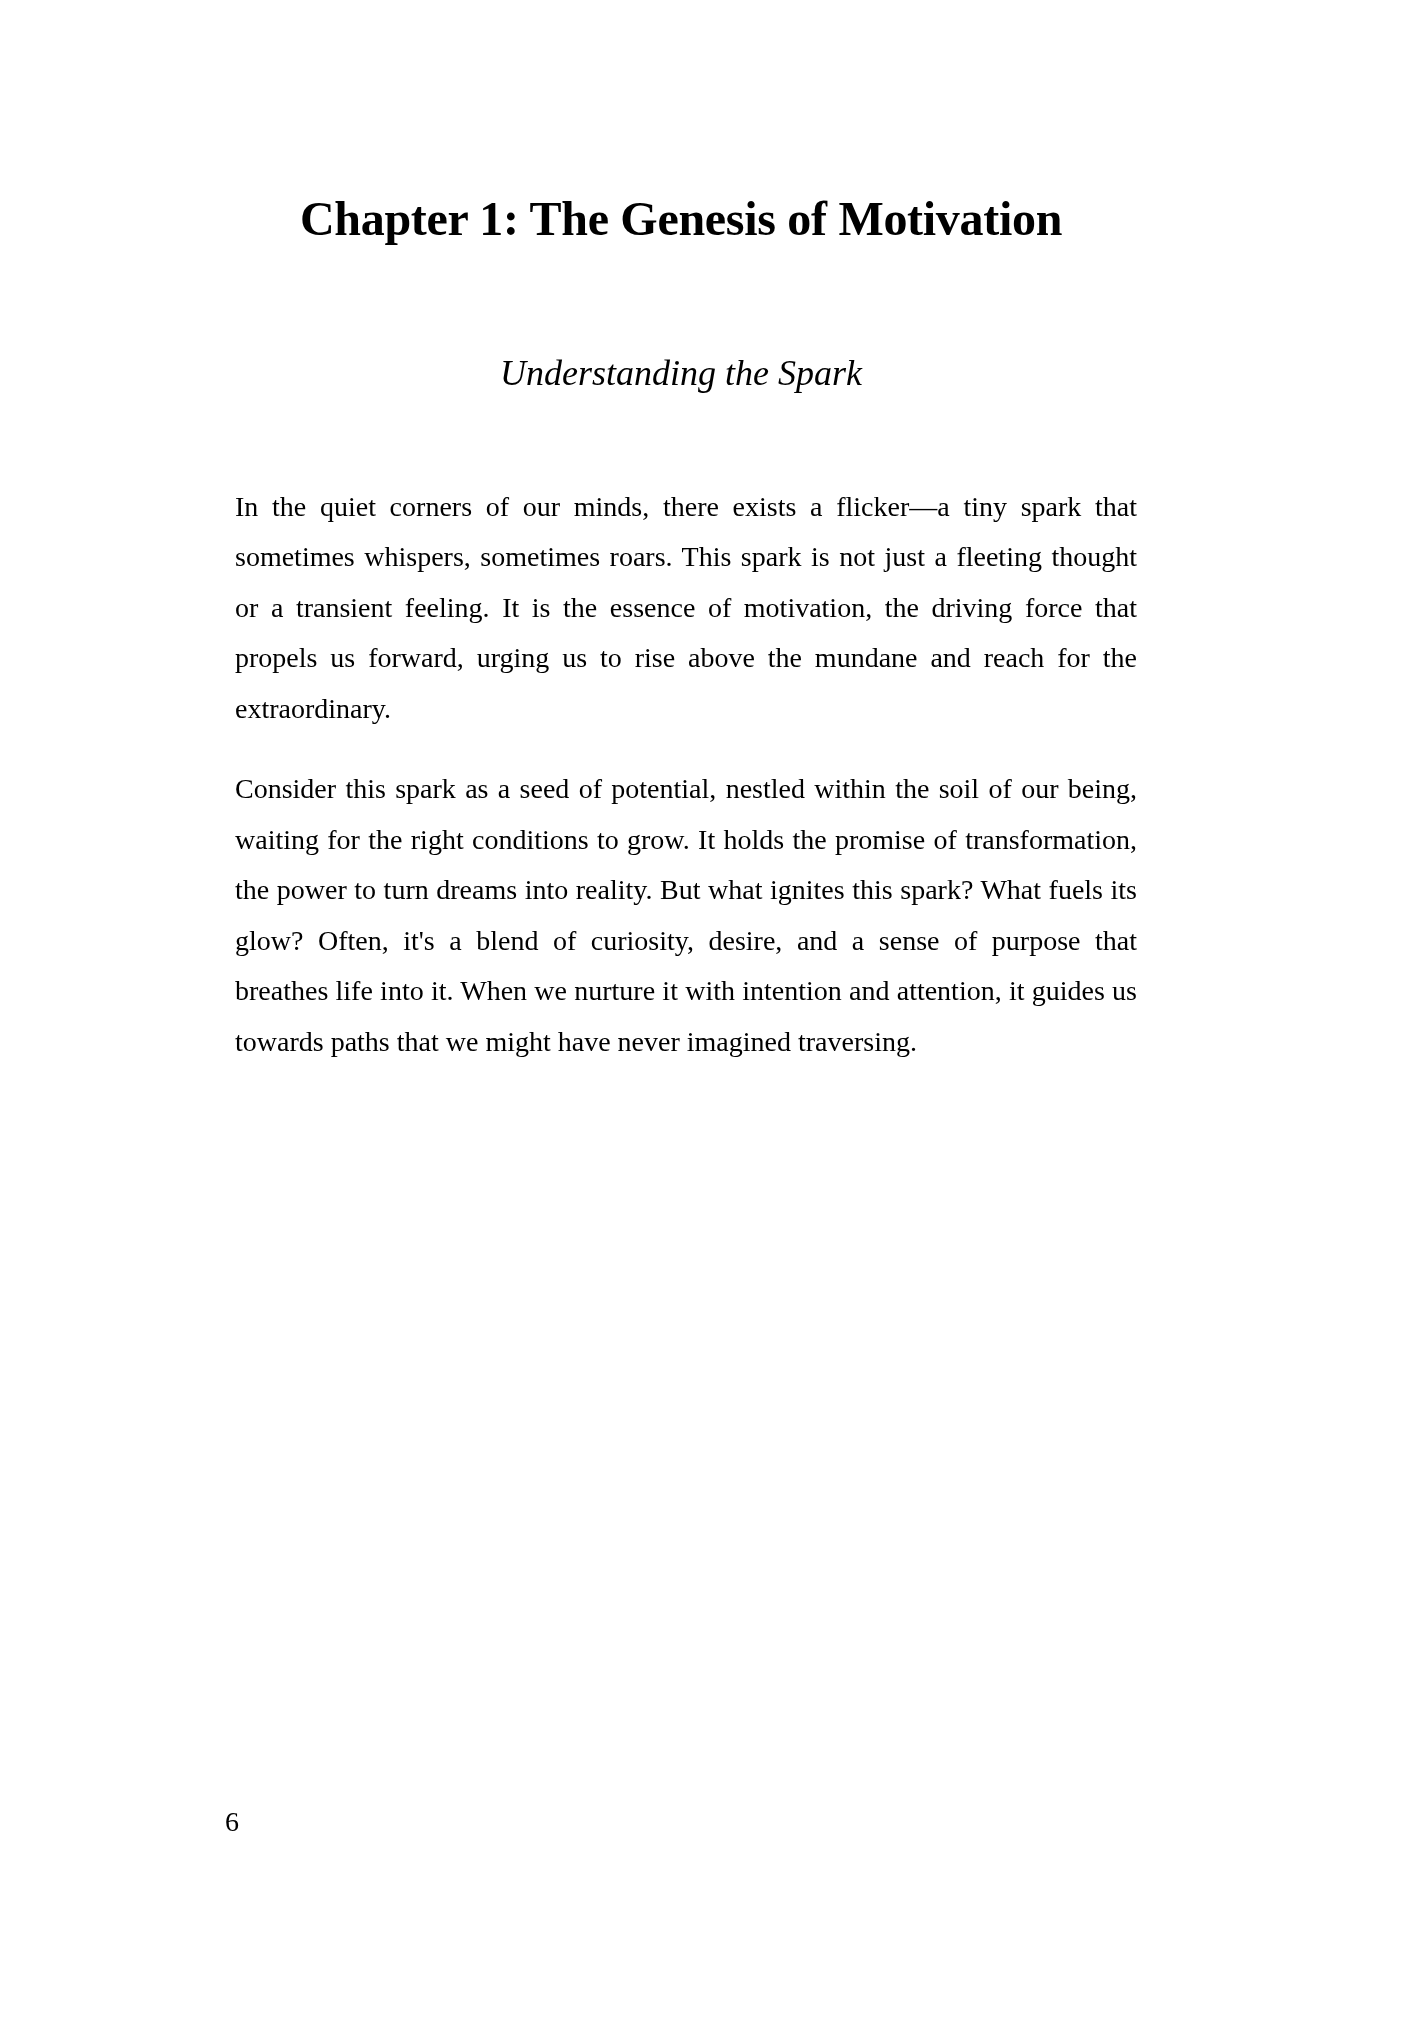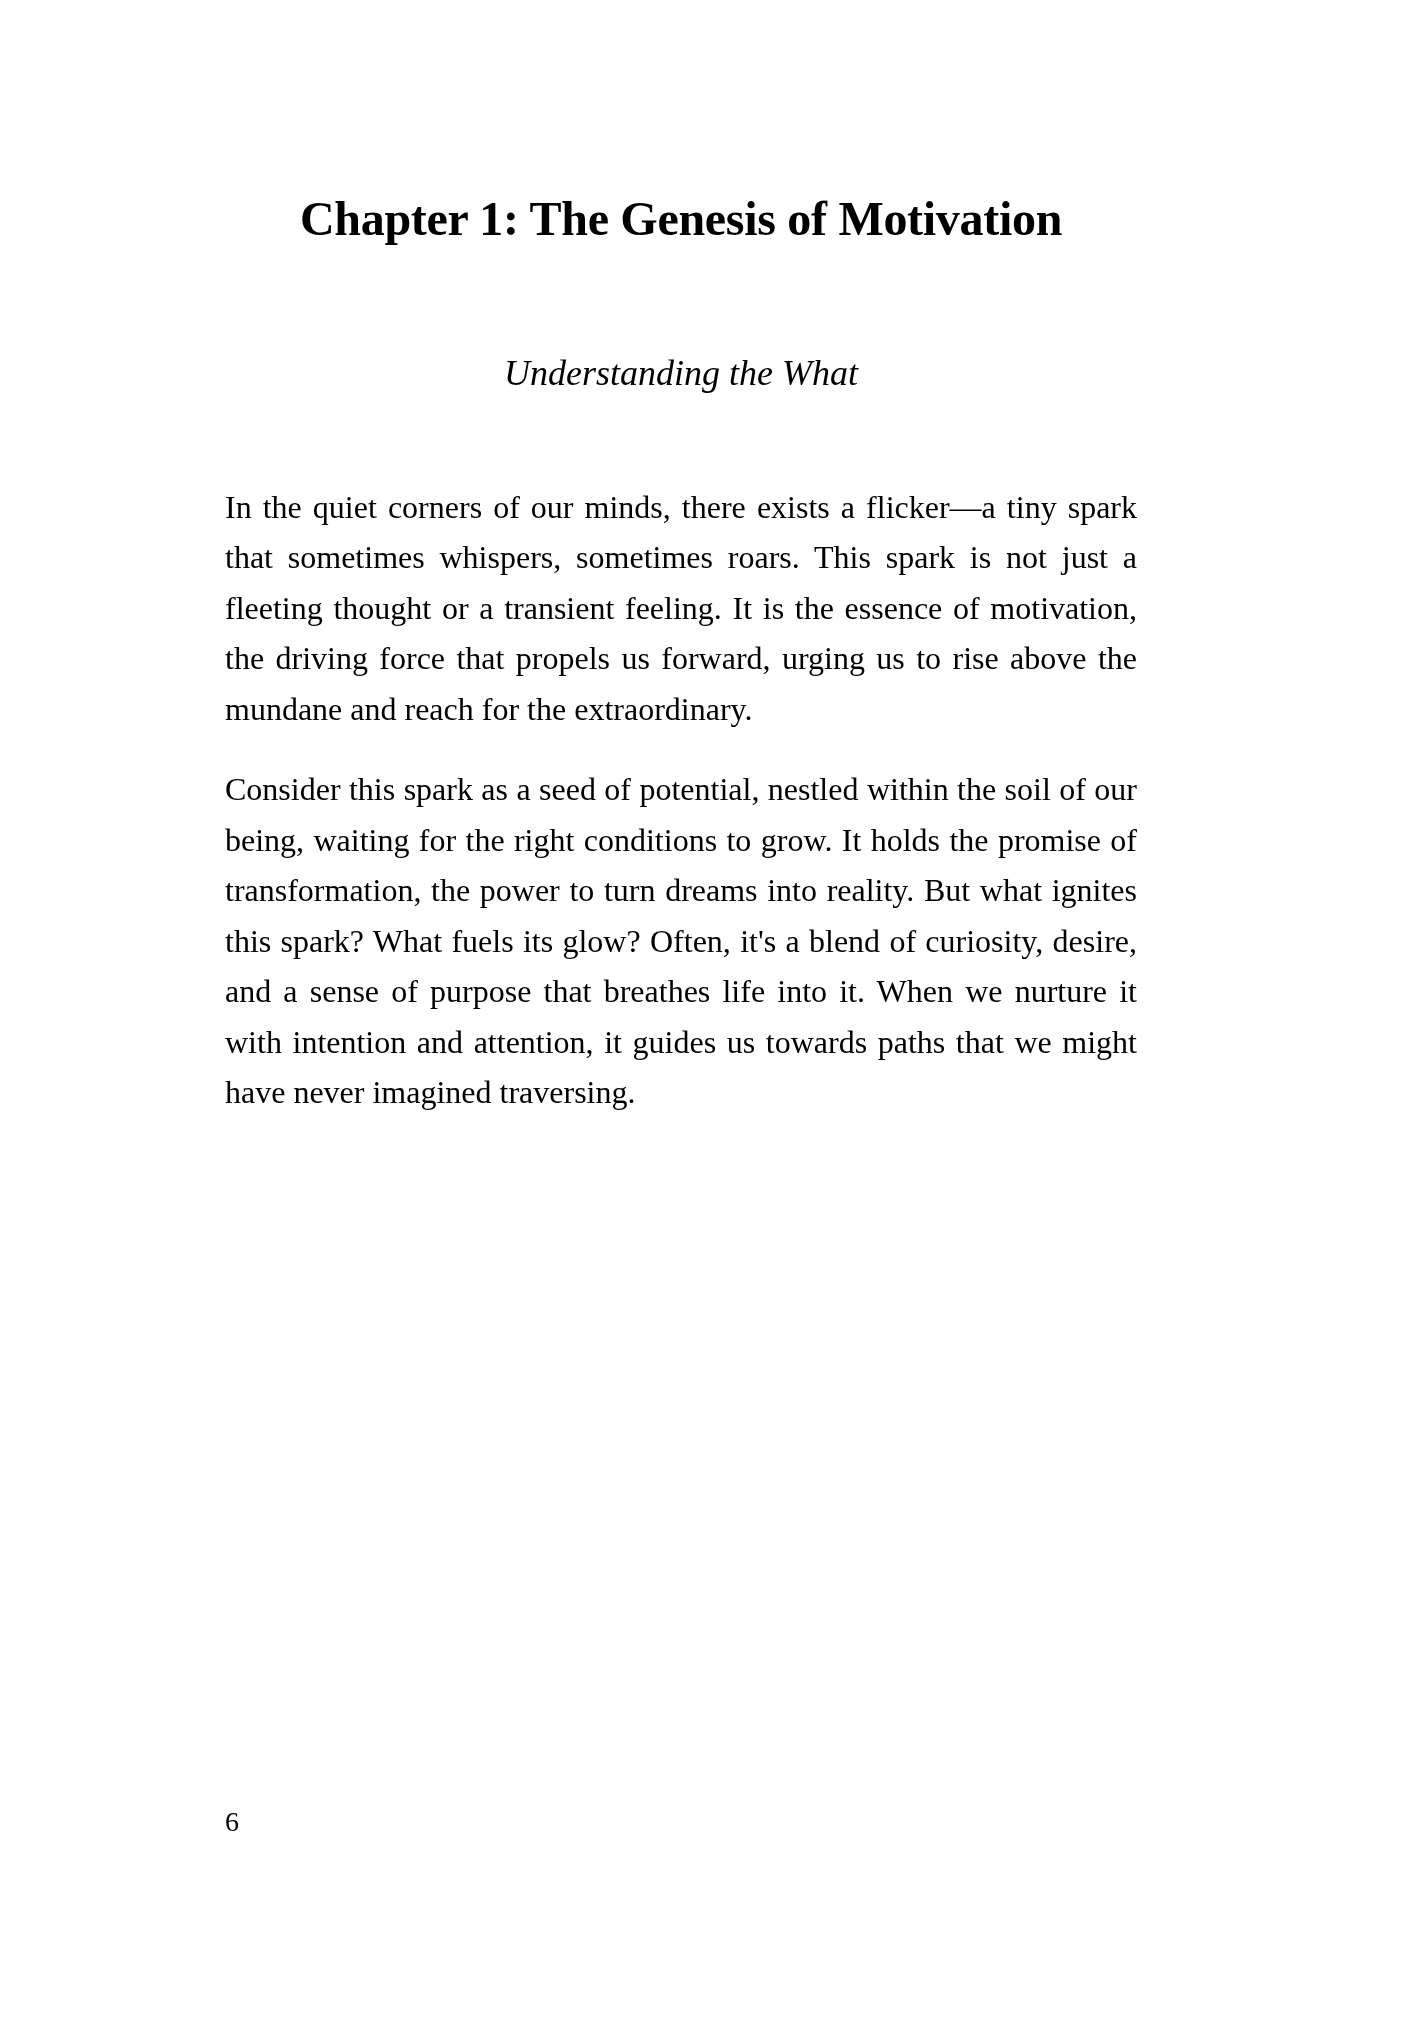--- a/index.html
+++ b/index.html
@@ -54,22 +54,22 @@
     line-height: 1.2;
     font-family: "Liberation Serif", "DejaVu Serif", serif;
   }
 
   .body-block {
     margin: 0;
     padding-top: 86px;
   }
 
   p.body-paragraph {
-    margin: 0 0 30px 0;
-    font-size: 32px;
+    margin: 0 0 30px 10px;
+    font-size: 28px;
     line-height: 50.5px;
     text-align: justify;
     text-justify: inter-word;
     hyphens: none;
     font-family: "Liberation Serif", "DejaVu Serif", serif;
   }
 
   p.body-paragraph:last-child {
     margin-bottom: 0;
   }
@@ -85,21 +85,21 @@
 </style>
 </head>
 <body>
 
 <div class="page">
 
   <div class="content">
 
     <h1 class="chapter-title">Chapter 1: The Genesis of Motivation</h1>
 
-    <h2 class="section-subtitle">Understanding the What</h2>
+    <h2 class="section-subtitle">Understanding the Spark</h2>
 
     <div class="body-block">
       <p class="body-paragraph">In the quiet corners of our minds, there exists a flicker—a tiny spark that sometimes whispers, sometimes roars. This spark is not just a fleeting thought or a transient feeling. It is the essence of motivation, the driving force that propels us forward, urging us to rise above the mundane and reach for the extraordinary.</p>
       <p class="body-paragraph">Consider this spark as a seed of potential, nestled within the soil of our being, waiting for the right conditions to grow. It holds the promise of transformation, the power to turn dreams into reality. But what ignites this spark? What fuels its glow? Often, it's a blend of curiosity, desire, and a sense of purpose that breathes life into it. When we nurture it with intention and attention, it guides us towards paths that we might have never imagined traversing.</p>
     </div>
 
   </div>
 
   <div class="page-number">6</div>
 

